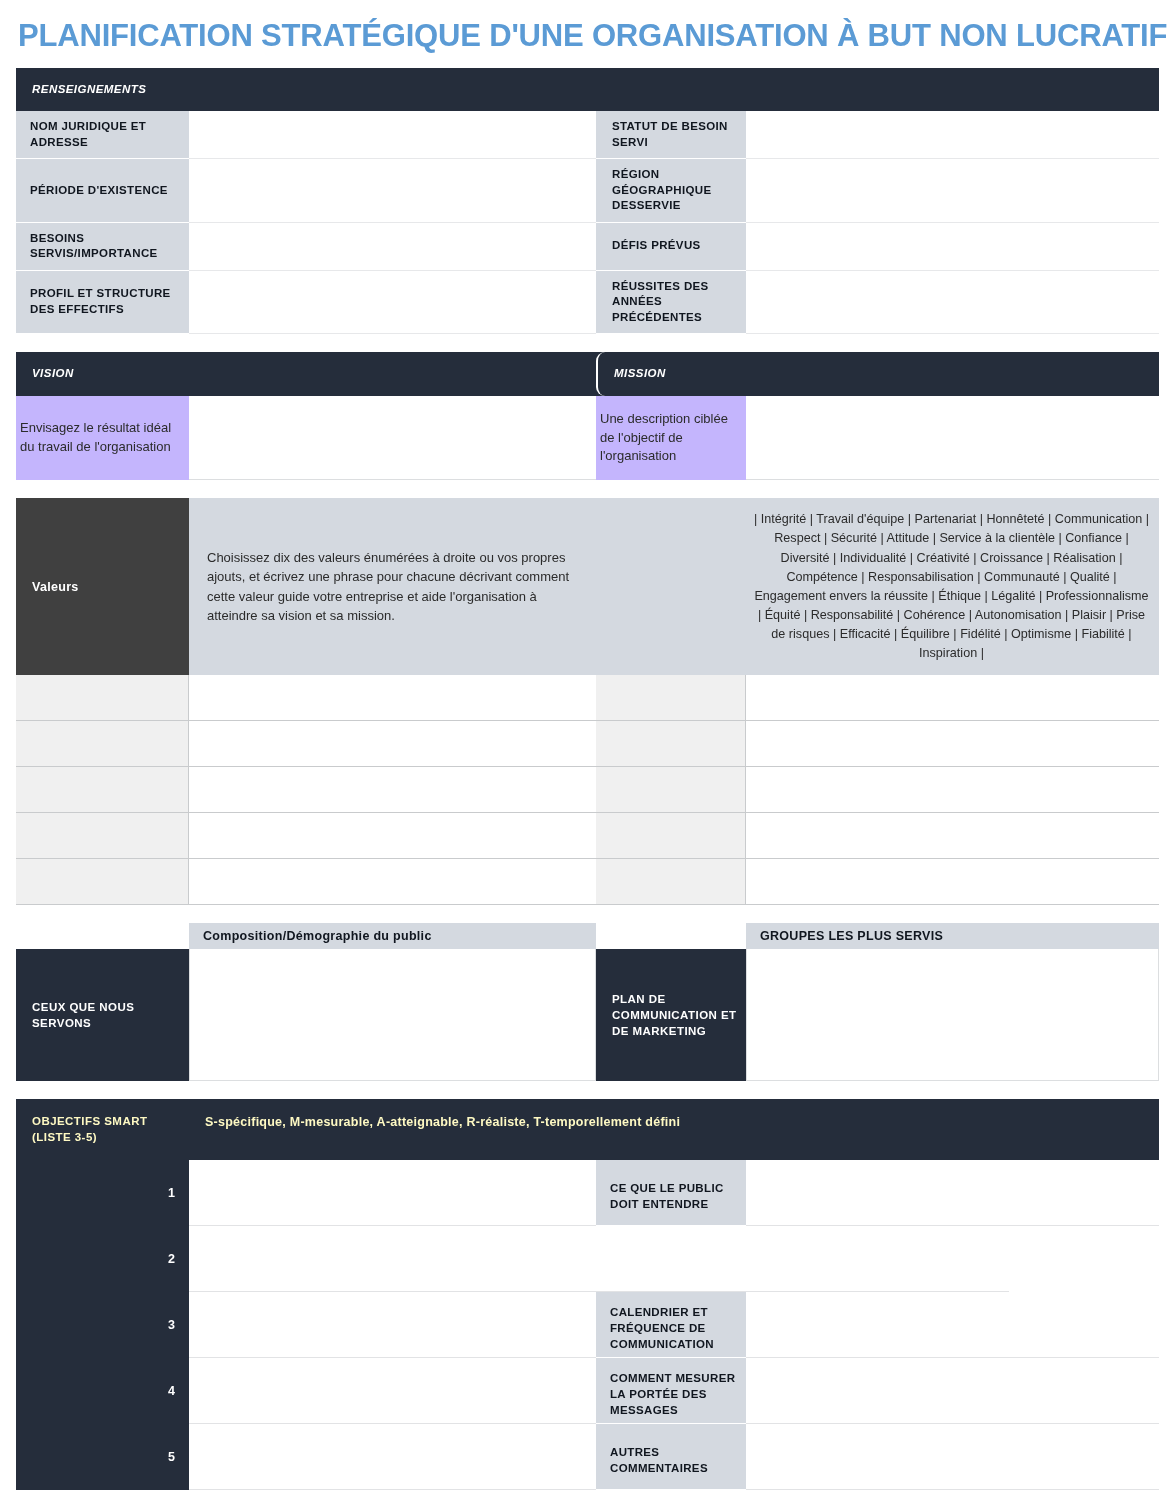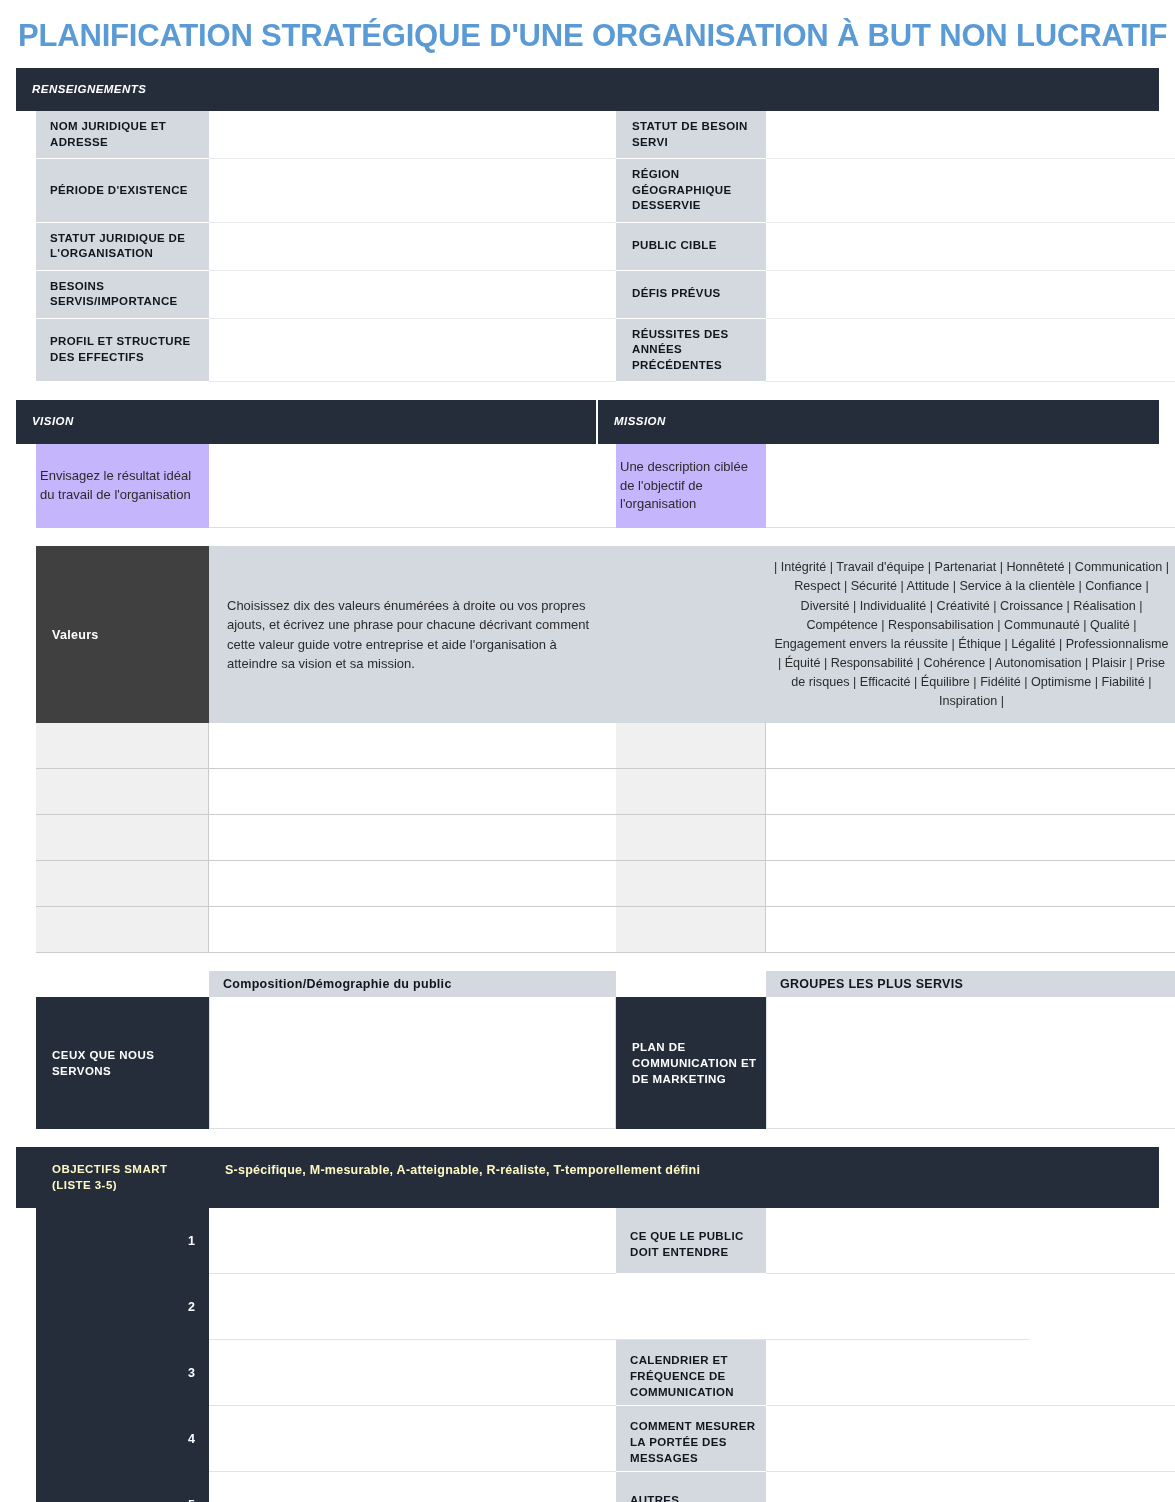--- a/index.html
+++ b/index.html
@@ -49,21 +49,21 @@
     font-weight: bold;
     letter-spacing: 0.45px;
     line-height: 1.35;
     padding: 14px 0 14px 16px;
     box-sizing: border-box;
     display: flex;
     align-items: center;
   }
 
   
-  .c1 { width: 173px; flex: 0 0 173px; margin-left: 20px; }   
+  .c1 { width: 173px; flex: 0 0 173px; }   
   .c2 { width: 407px; flex: 0 0 407px; }   
   .c3 { width: 150px; flex: 0 0 150px; }   
   .c4 { width: 413px; flex: 0 0 413px; }   
 
   .row { display: flex; }
 
   .lbl {
     background: #d4d9e0;
     color: #10161f;
     font-size: 11.5px;
@@ -257,46 +257,40 @@
       <div class="fld c4 h-48"></div>
     </div>
 
     <div class="info-row">
       <div class="lbl c1 h-48">PÉRIODE D'EXISTENCE</div>
       <div class="fld c2 h-48"></div>
       <div class="lbl c3 h-48">RÉGION GÉOGRAPHIQUE DESSERVIE</div>
       <div class="fld c4 h-48"></div>
     </div>
 
-    <div class="info-row">
-      <div class="lbl c1 h-48">STATUT JURIDIQUE DE L'ORGANISATION</div>
-      <div class="fld c2 h-48"></div>
-      <div class="lbl c3 h-48">PUBLIC CIBLE</div>
-      <div class="fld c4 h-48"></div>
-    </div>
 
     <div class="info-row">
       <div class="lbl c1 h-48">BESOINS SERVIS/IMPORTANCE</div>
       <div class="fld c2 h-48"></div>
       <div class="lbl c3 h-48">DÉFIS PRÉVUS</div>
       <div class="fld c4 h-48"></div>
     </div>
 
     <div class="info-row">
       <div class="lbl c1 h-48">PROFIL ET STRUCTURE DES EFFECTIFS</div>
       <div class="fld c2 h-48"></div>
       <div class="lbl c3 h-48">RÉUSSITES DES ANNÉES PRÉCÉDENTES</div>
       <div class="fld c4 h-48"></div>
     </div>
   </div>
 
   <div class="section">
     <div class="band">
       <div class="band-cell" style="width:580px;flex:0 0 580px;">VISION</div>
-      <div class="band-cell" style="width:563px;flex:0 0 563px;border-left:2px solid #ffffff;">MISSION</div>
+      <div class="band-cell" style="width:563px;flex:0 0 563px;border-left:2px solid #ffffff;border-radius:9px;">MISSION</div>
     </div>
     <div class="row">
       <div class="vm-note c1">Envisagez le résultat idéal du travail de l'organisation</div>
       <div class="fld c2" style="min-height:84px;border-bottom:1px solid #dcdee0;"></div>
       <div class="vm-note c3">Une description ciblée de l'objectif de l'organisation</div>
       <div class="fld c4" style="min-height:84px;border-bottom:1px solid #dcdee0;"></div>
     </div>
   </div>
 
   <div class="section">

